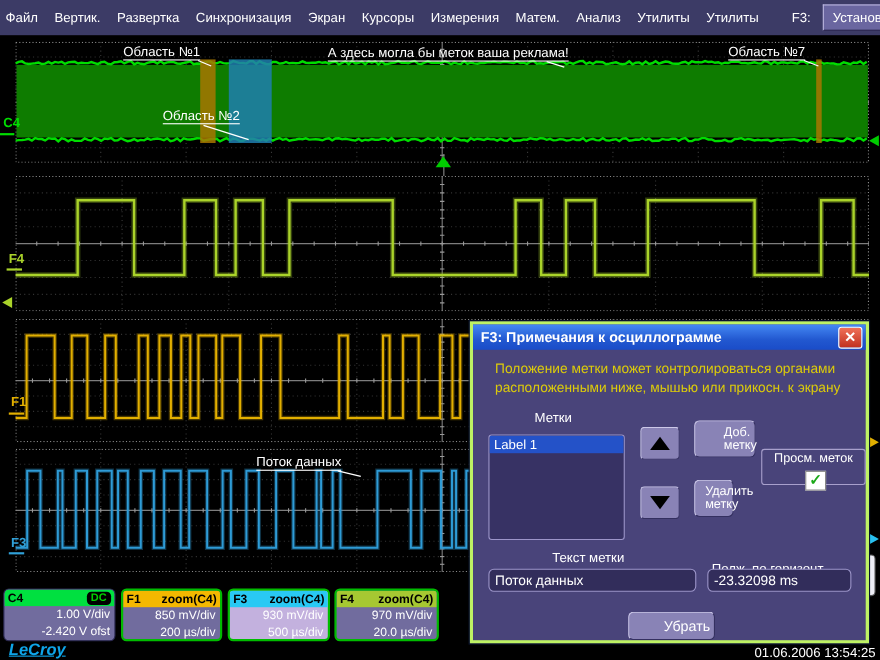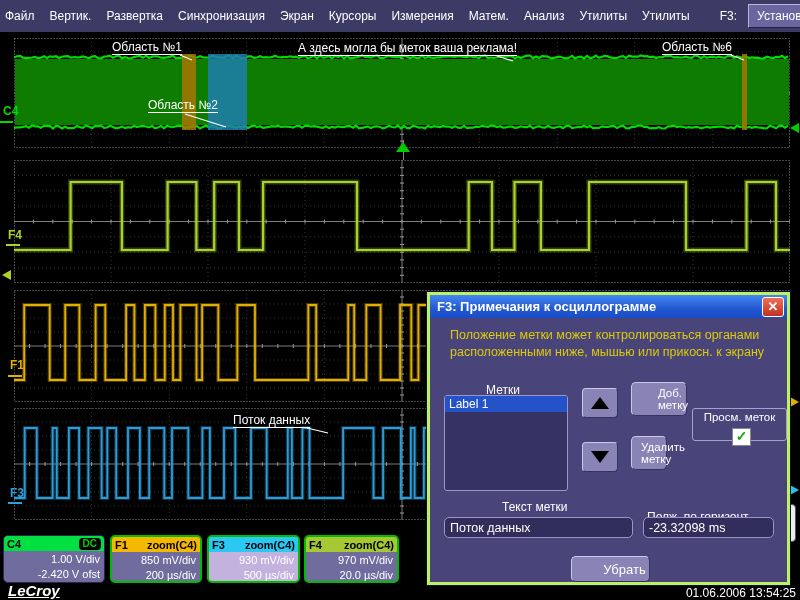--- a/index.html
+++ b/index.html
@@ -54,21 +54,21 @@
   #desc-c4 .hdr{background:#00E040;}
   #desc-f1{left:110px;width:92px;border:2px solid #00BB00;}
   #desc-f1 .hdr{background:#F4B800;}
   #desc-f3{left:207px;width:93px;border:2px solid #00BB00;background:#C3B1DE;}
   #desc-f3 .hdr{background:#29C9F4;}
   #desc-f4{left:304px;width:95px;border:2px solid #00BB00;}
   #desc-f4 .hdr{background:#A6C832;}
   .dc-badge{background:#000;color:#00D000;font-size:10px;font-weight:bold;
         border-radius:4px;padding:0 4px;line-height:12px;}
   
-  #logo{position:absolute;left:8px;top:582px;color:#ffffff;font-size:15px;font-weight:bold;
+  #logo{position:absolute;left:8px;top:582px;color:#0ea5e9;font-size:15px;font-weight:bold;
         font-style:italic;text-decoration:underline;z-index:2;}
   #datetime{position:absolute;right:4px;top:586px;color:#fff;font-size:12px;z-index:2;}
   
   #dialog{position:absolute;left:427px;top:292px;width:363px;height:293px;background:#49447A;
           border:3px solid #bef264;outline:1px solid #0A1430;box-sizing:border-box;z-index:10;}
   #dlg-title{position:absolute;left:0;top:0;right:0;height:23px;
           background:linear-gradient(180deg,#4488F4 0%,#2258D0 60%,#1A4CC8 100%);
           color:#fff;font-weight:bold;font-size:13px;line-height:23px;padding-left:7px;}
   #dlg-close{position:absolute;top:2px;right:3px;width:20px;height:18px;border:1px solid #fff;
           border-radius:3px;background:linear-gradient(180deg,#F07058,#C03020);
@@ -487,21 +487,21 @@
   <div class="trace-dash" style="left:0;top:121px;width:13px;background:#00DD00;"></div>
   <div class="trace-label" style="left:8px;top:228px;color:#AAD32A;">F4</div>
   <div class="trace-dash" style="left:6px;top:244px;width:14px;background:#AAD32A;"></div>
   <div class="trace-label" style="left:10px;top:358px;color:#E2AF00;">F1</div>
   <div class="trace-dash" style="left:8px;top:375px;width:14px;background:#E2AF00;"></div>
   <div class="trace-label" style="left:10px;top:486px;color:#30A0D8;">F3</div>
   <div class="trace-dash" style="left:8px;top:502px;width:14px;background:#30A0D8;"></div>
 
   <div class="anno" style="left:112px;top:40px;">Область №1</div>
   <div class="anno" style="left:298px;top:41px;">А здесь могла бы меток ваша реклама!</div>
-  <div class="anno" style="left:662px;top:40px;">Область №6</div>
+  <div class="anno" style="left:662px;top:40px;">Область №7</div>
   <div class="anno" style="left:148px;top:98px;">Область №2</div>
   <div class="anno" style="left:233px;top:413px;">Поток данных</div>
 
   <svg id="overlay-lines" width="800" height="600">
     <line x1="180" y1="55" x2="192" y2="60" stroke="#fff" stroke-width="1.2"></line>
     <line x1="497" y1="56" x2="513" y2="61" stroke="#fff" stroke-width="1.2"></line>
     <line x1="731" y1="55" x2="744" y2="60" stroke="#fff" stroke-width="1.2"></line>
     <line x1="185" y1="114" x2="226" y2="127" stroke="#fff" stroke-width="1.2"></line>
     <line x1="307" y1="428" x2="328" y2="433" stroke="#fff" stroke-width="1.2"></line>
   </svg>
@@ -556,21 +556,21 @@
   </div>
 
   <div id="logo">LeCroy</div>
   <div id="datetime">01.06.2006 13:54:25</div>
 
   <div id="dialog">
     <div id="dlg-title">F3: Примечания к осциллограмме</div>
     <div id="dlg-close">✕</div>
     <div class="dlg-info" style="top:33px;">Положение метки может контролироваться органами</div>
     <div class="dlg-info" style="top:50px;">расположенными ниже, мышью или прикосн. к экрану</div>
-    <div class="dlg-label" style="left:56px;top:88px;">Метки</div>
+    <div class="dlg-label" style="left:56px;top:78px;">Метки</div>
     <div id="lbl-list">
       <div class="list-row-sel">Label 1</div>
     </div>
     <div id="spin-up" class="spin">
         <div class="t"></div>
       </div>
     <div id="spin-dn" class="spin">
         <div class="t"></div>
       </div>
     <div id="btn-add" class="dlg-btn">Доб. метку</div>

